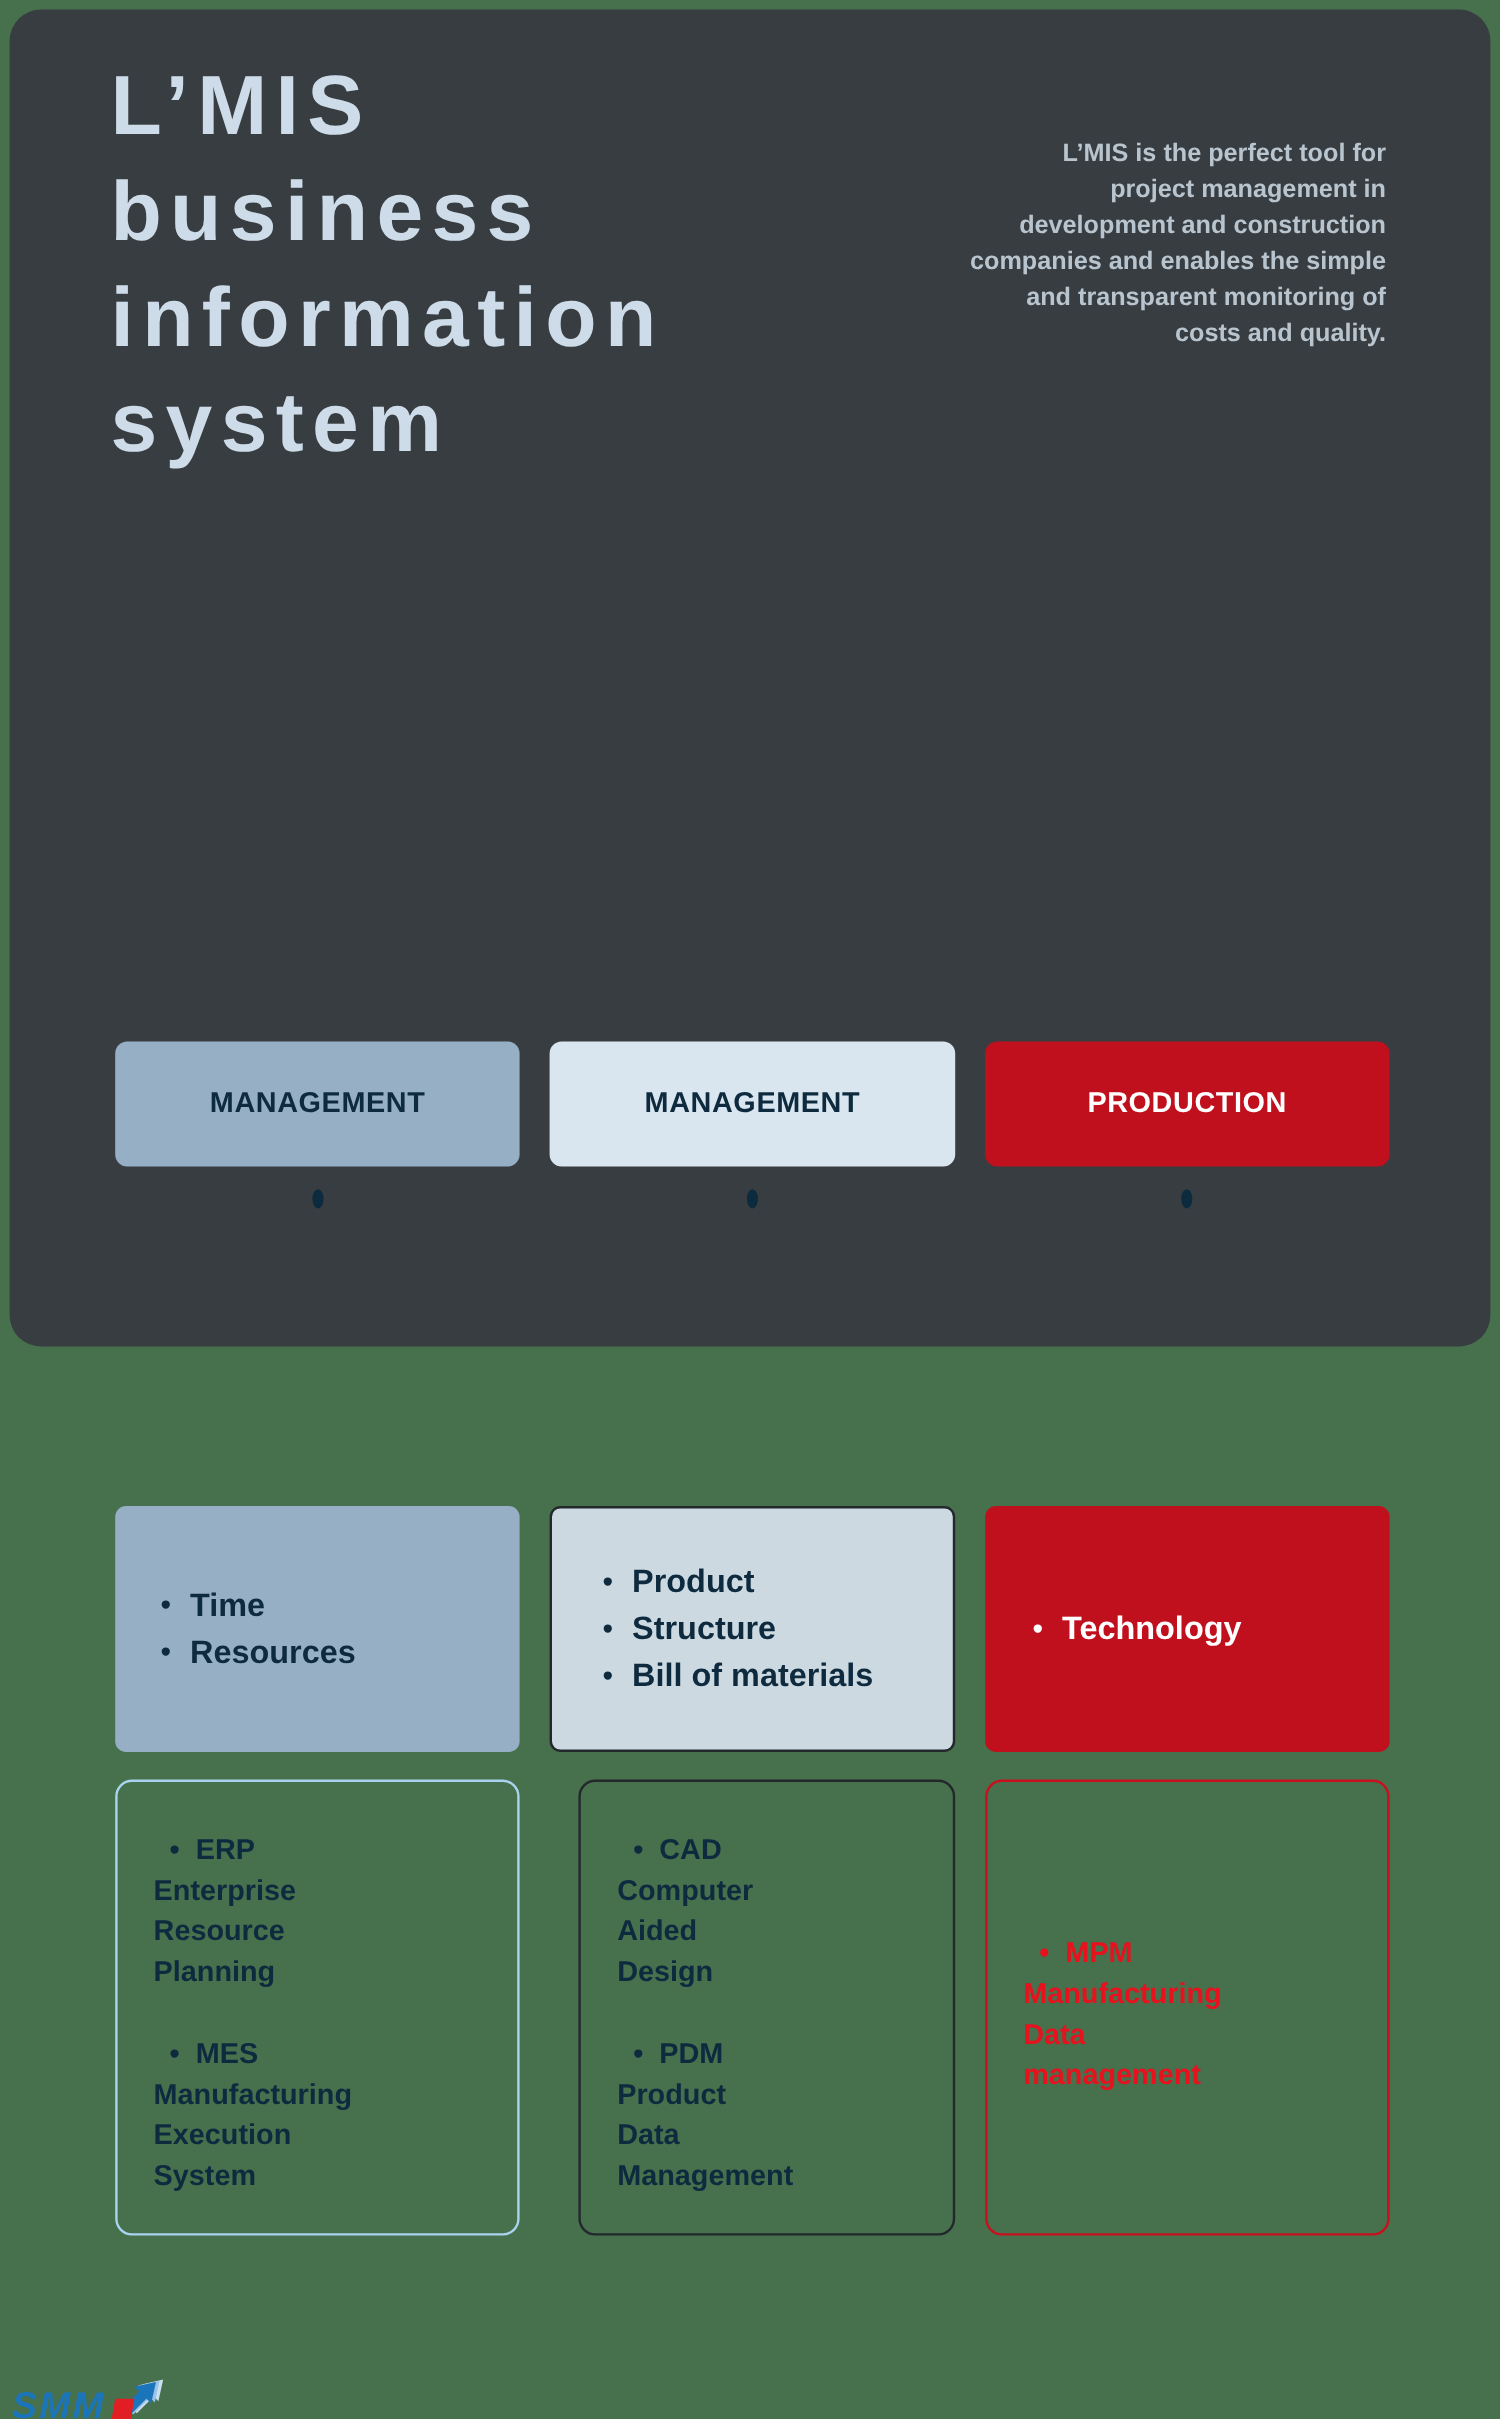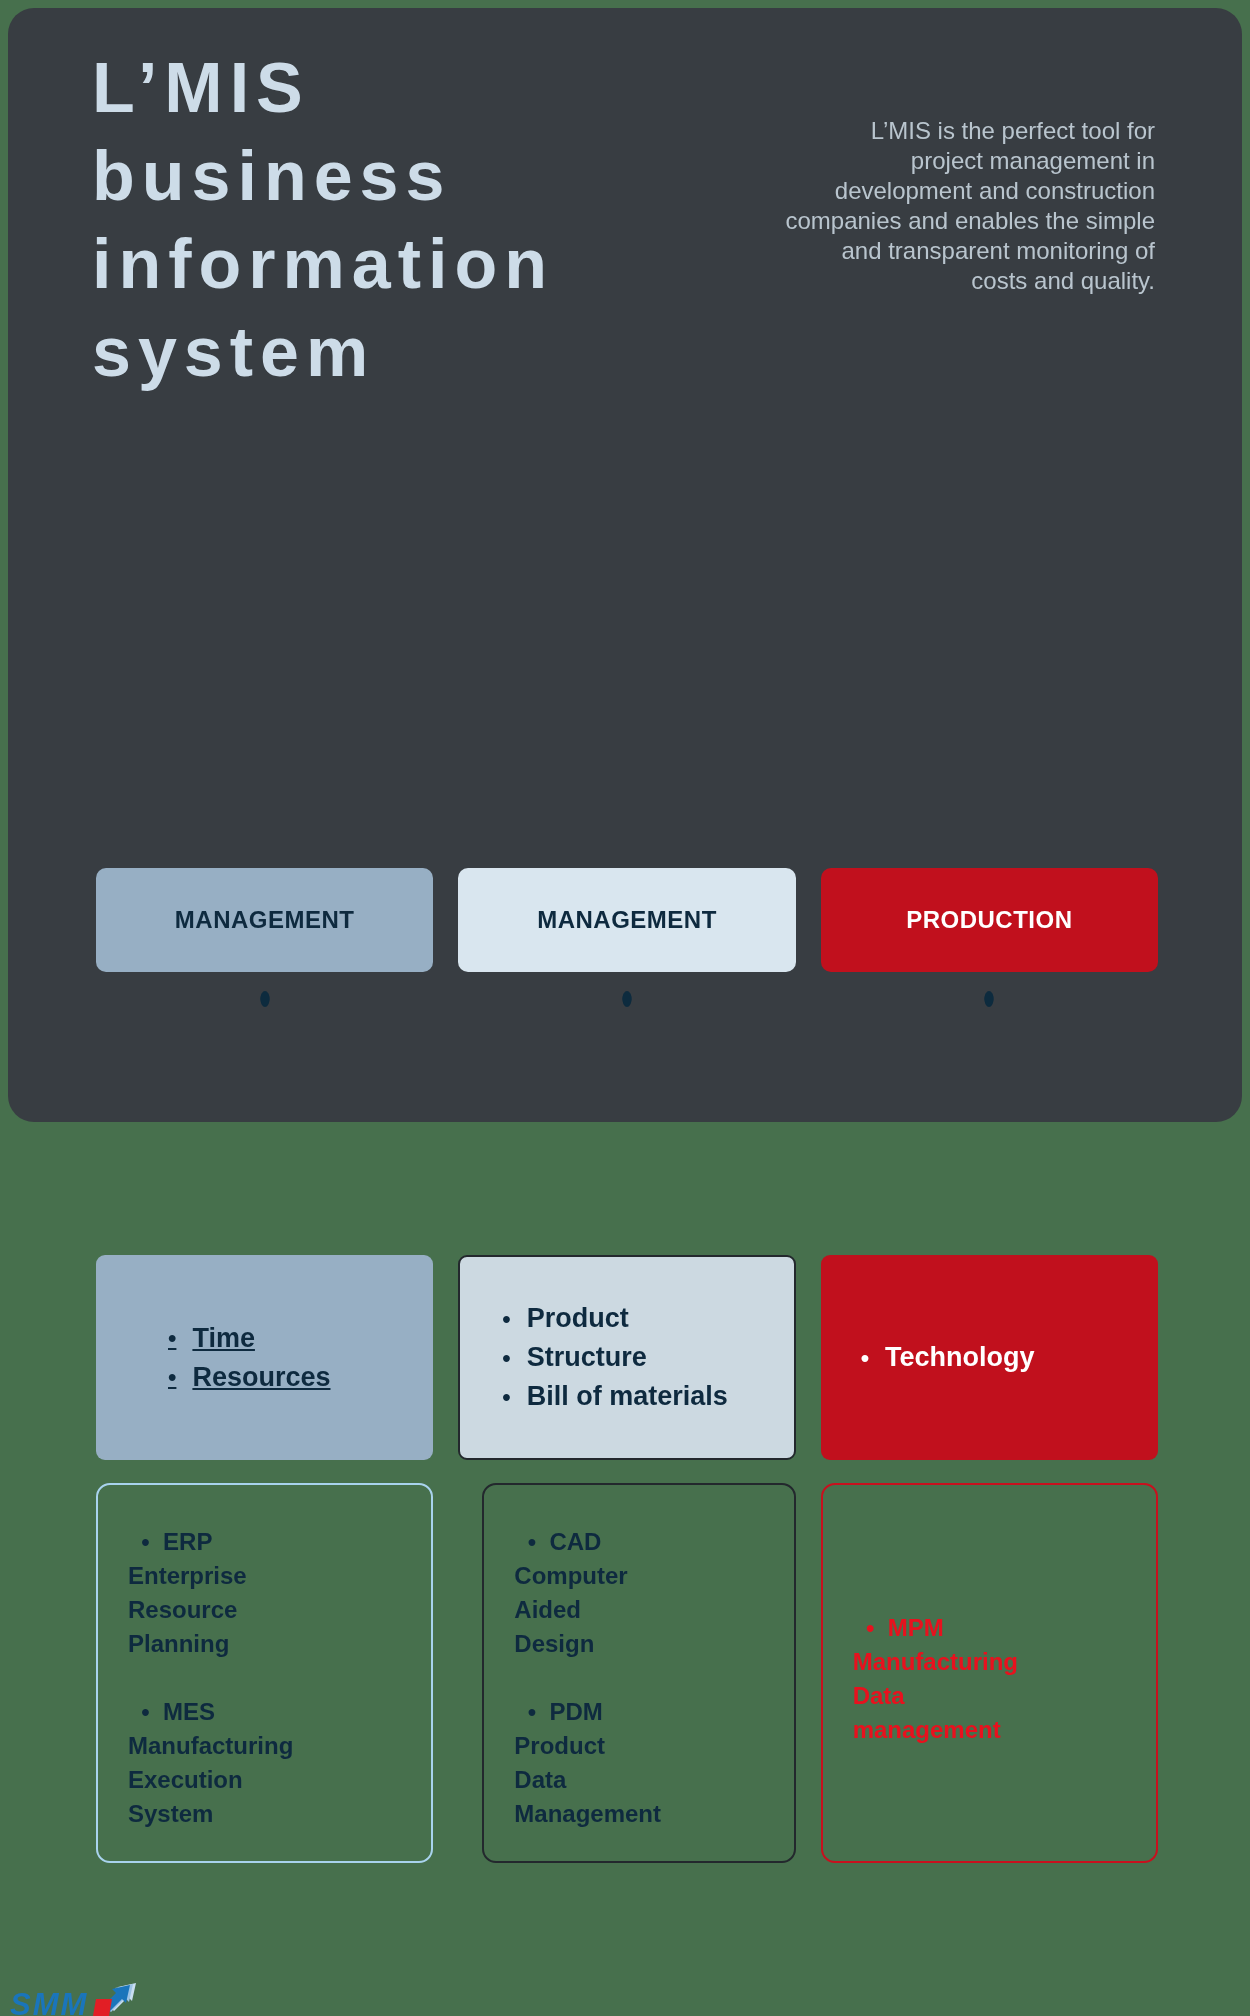--- a/index.html
+++ b/index.html
@@ -24,21 +24,21 @@
     font-size: 70px; line-height: 88px; font-weight: 800;
     letter-spacing: 7px;
     color: var(--title-text, #cddce8);
     white-space: pre-line;
   }
 
   .description {
     position: absolute; right: 95px; top: 92px;
     width: 460px;
     text-align: right;
-    font-size: 24px; line-height: 30px; font-weight: 400;
+    font-size: 21px; line-height: 30px; font-weight: 700;
     color: var(--description-text, #b9c5ce);
     white-space: pre-line;
   }
 
   
   .grid {
     position: absolute; left: 96px; top: 868px; width: 1062px;
     display: grid;
     grid-template-columns: repeat(3, 1fr);
     grid-template-rows: 104px 283px 205px 23px 380px;
@@ -76,21 +76,21 @@
   .connector::before { top: -7px; }
   .connector::after  { bottom: -7px; }
 
   .summary {
     border-radius: 9px;
     display: flex; flex-direction: column; justify-content: center;
     gap: 8px;
     font-size: 27px; font-weight: 600;
     box-sizing: border-box;
   }
-  .summary-1 { background: var(--col1-fill, #97afc4); color: var(--navy-text, #0e2a3f); padding-left: 72px; text-decoration: underline; }
+  .summary-1 { background: var(--col1-fill, #97afc4); color: var(--navy-text, #0e2a3f); padding-left: 38px; }
   .summary-2 {
     background: var(--col2-box-fill, #ccd9e1); color: var(--navy-text, #0e2a3f);
     border: 2px solid var(--col2-box-border, #23282d); padding-left: 42px;
   }
   .summary-3 { background: var(--red-fill, #c1101d); color: #ffffff; padding-left: 40px; }
 
   .bullet-item { display: flex; align-items: center; }
   .bullet-item::before {
     content: "\2022";
     font-size: 24px; margin-right: 16px;

